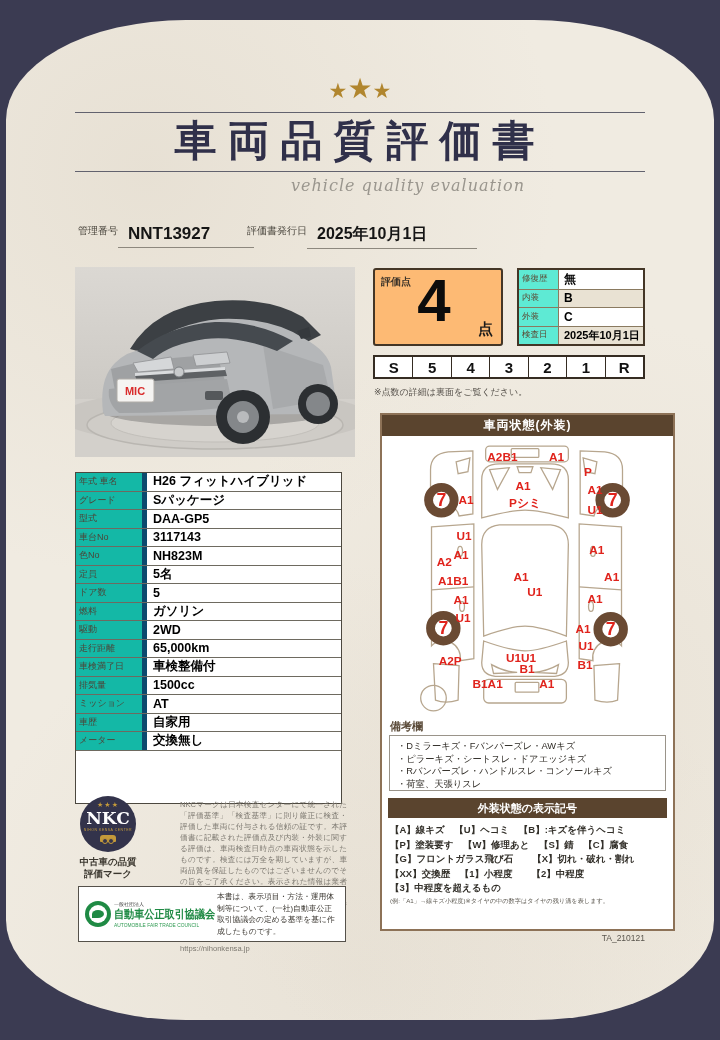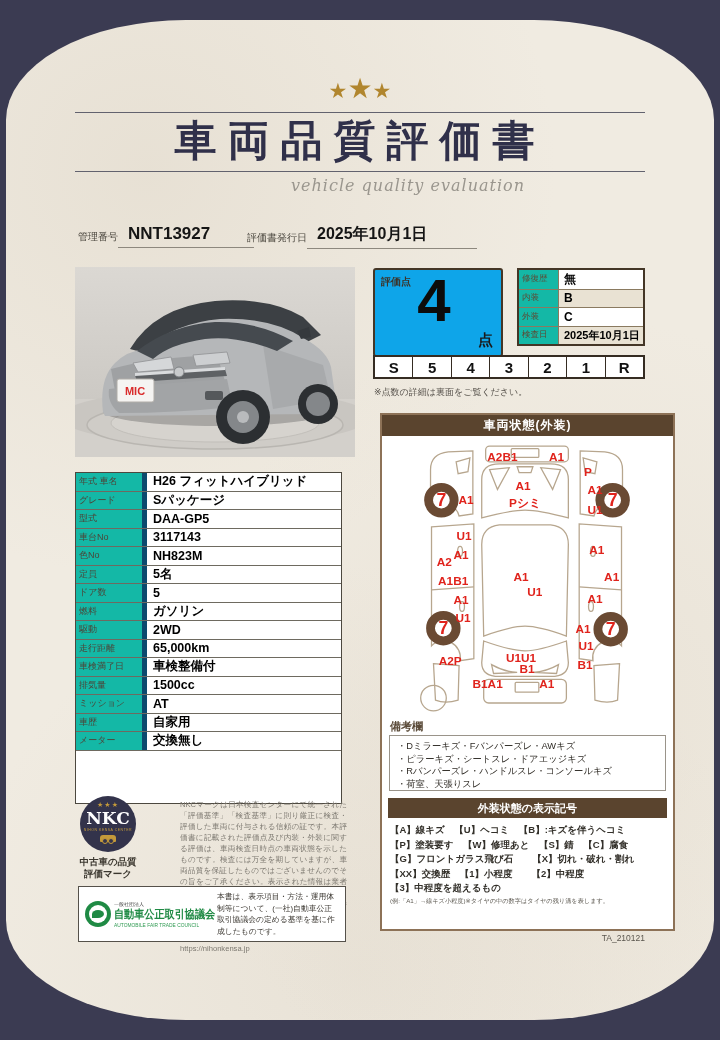--- a/index.html
+++ b/index.html
@@ -13,36 +13,36 @@
   .stars{position:absolute;top:70px;left:0;width:720px;text-align:center;color:#b1862e;}
   .stars .s1,.stars .s3{font-size:21px;vertical-align:bottom;}
   .stars .s2{font-size:28px;vertical-align:bottom;position:relative;top:2px;}
   .rule{position:absolute;left:75px;width:570px;height:1px;background:#62626e;}
   .rule1{top:112px}.rule2{top:171px}
   .title{position:absolute;top:113px;left:0;width:720px;text-align:center;font-family:"DejaVu Serif","Liberation Serif",serif;
          font-size:42px;font-weight:bold;color:#30304a;letter-spacing:11px;line-height:56px;}
   .subtitle{position:absolute;top:176px;left:0;width:720px;text-align:center;font-family:"DejaVu Serif","Liberation Serif",serif;
             font-style:italic;font-size:16px;color:#9a968e;letter-spacing:1px;padding-left:48px;}
   
-  .mgmt,.issue{position:absolute;top:224px;display:flex;align-items:flex-end;}
+  .mgmt,.issue{position:absolute;top:224px;display:flex;align-items:flex-start;}
   .mgmt{left:78px}.issue{left:247px}
   .fieldlabel{font-size:10px;color:#4a463e;padding-bottom:4px;}
   .fieldvalue{font-size:17px;font-weight:bold;color:#151515;border-bottom:1.5px solid #8d887e;padding:0 8px 3px 10px;}
   .mgmt .fieldvalue{width:118px;}
   .issue .fieldvalue{width:152px;font-size:16px;}
   
   .photo{position:absolute;left:75px;top:267px;width:280px;height:190px;background:#d5d2cd;}
   
-  .scorebox{position:absolute;left:373px;top:268px;width:130px;height:89px;background:#0ea5e9;border:2px solid #443626;border-radius:3px;box-sizing:border-box;}
+  .scorebox{position:absolute;left:373px;top:268px;width:130px;height:78px;background:#fdba74;border:2px solid #443626;border-radius:3px;box-sizing:border-box;}
   .score-label{position:absolute;top:5px;left:6px;font-size:10px;font-weight:bold;color:#3c342a;}
   .score-value{position:absolute;top:-4px;left:0;width:118px;text-align:center;font-size:60px;font-weight:bold;color:#0c0c0c;}
   .score-unit{position:absolute;bottom:5px;right:8px;font-size:15px;font-weight:bold;color:#1a1a1a;}
   
   .infotable{position:absolute;left:517px;top:268px;width:128px;height:78px;border:2px solid #443626;background:#fff;box-sizing:border-box;display:grid;grid-template-columns:40px 1fr;grid-auto-rows:1fr;}
-  .inf-label{background:#14b8a6;font-size:8.5px;color:#5c4c36;display:flex;align-items:center;padding-left:3px;border-top:1px solid #8a7a60;border-right:1px solid #8a7a60;}
+  .inf-label{background:#5eead4;font-size:8.5px;color:#5c4c36;display:flex;align-items:center;padding-left:3px;border-top:1px solid #8a7a60;border-right:1px solid #8a7a60;}
   .inf-value{font-size:12px;font-weight:bold;color:#000;display:flex;align-items:center;padding-left:5px;border-top:1px solid #8a7a60;white-space:nowrap;}
   .inf-label.first,.inf-value.first{border-top:none;}
   .inf-value.alt{background:#e9e2d3;}
   .inf-value.date{font-size:11px;}
   
   .scale{position:absolute;left:373px;top:355px;width:272px;height:24px;display:flex;background:#fff;border:2px solid #352c22;box-sizing:border-box;}
   .scale-cell{flex:1;display:flex;align-items:center;justify-content:center;font-size:15px;font-weight:bold;color:#111;border-left:1.5px solid #352c22;}
   .scale-cell:first-child{border-left:none;}
   .scale-note{position:absolute;left:374px;top:386px;font-size:9px;color:#55504a;}
   

